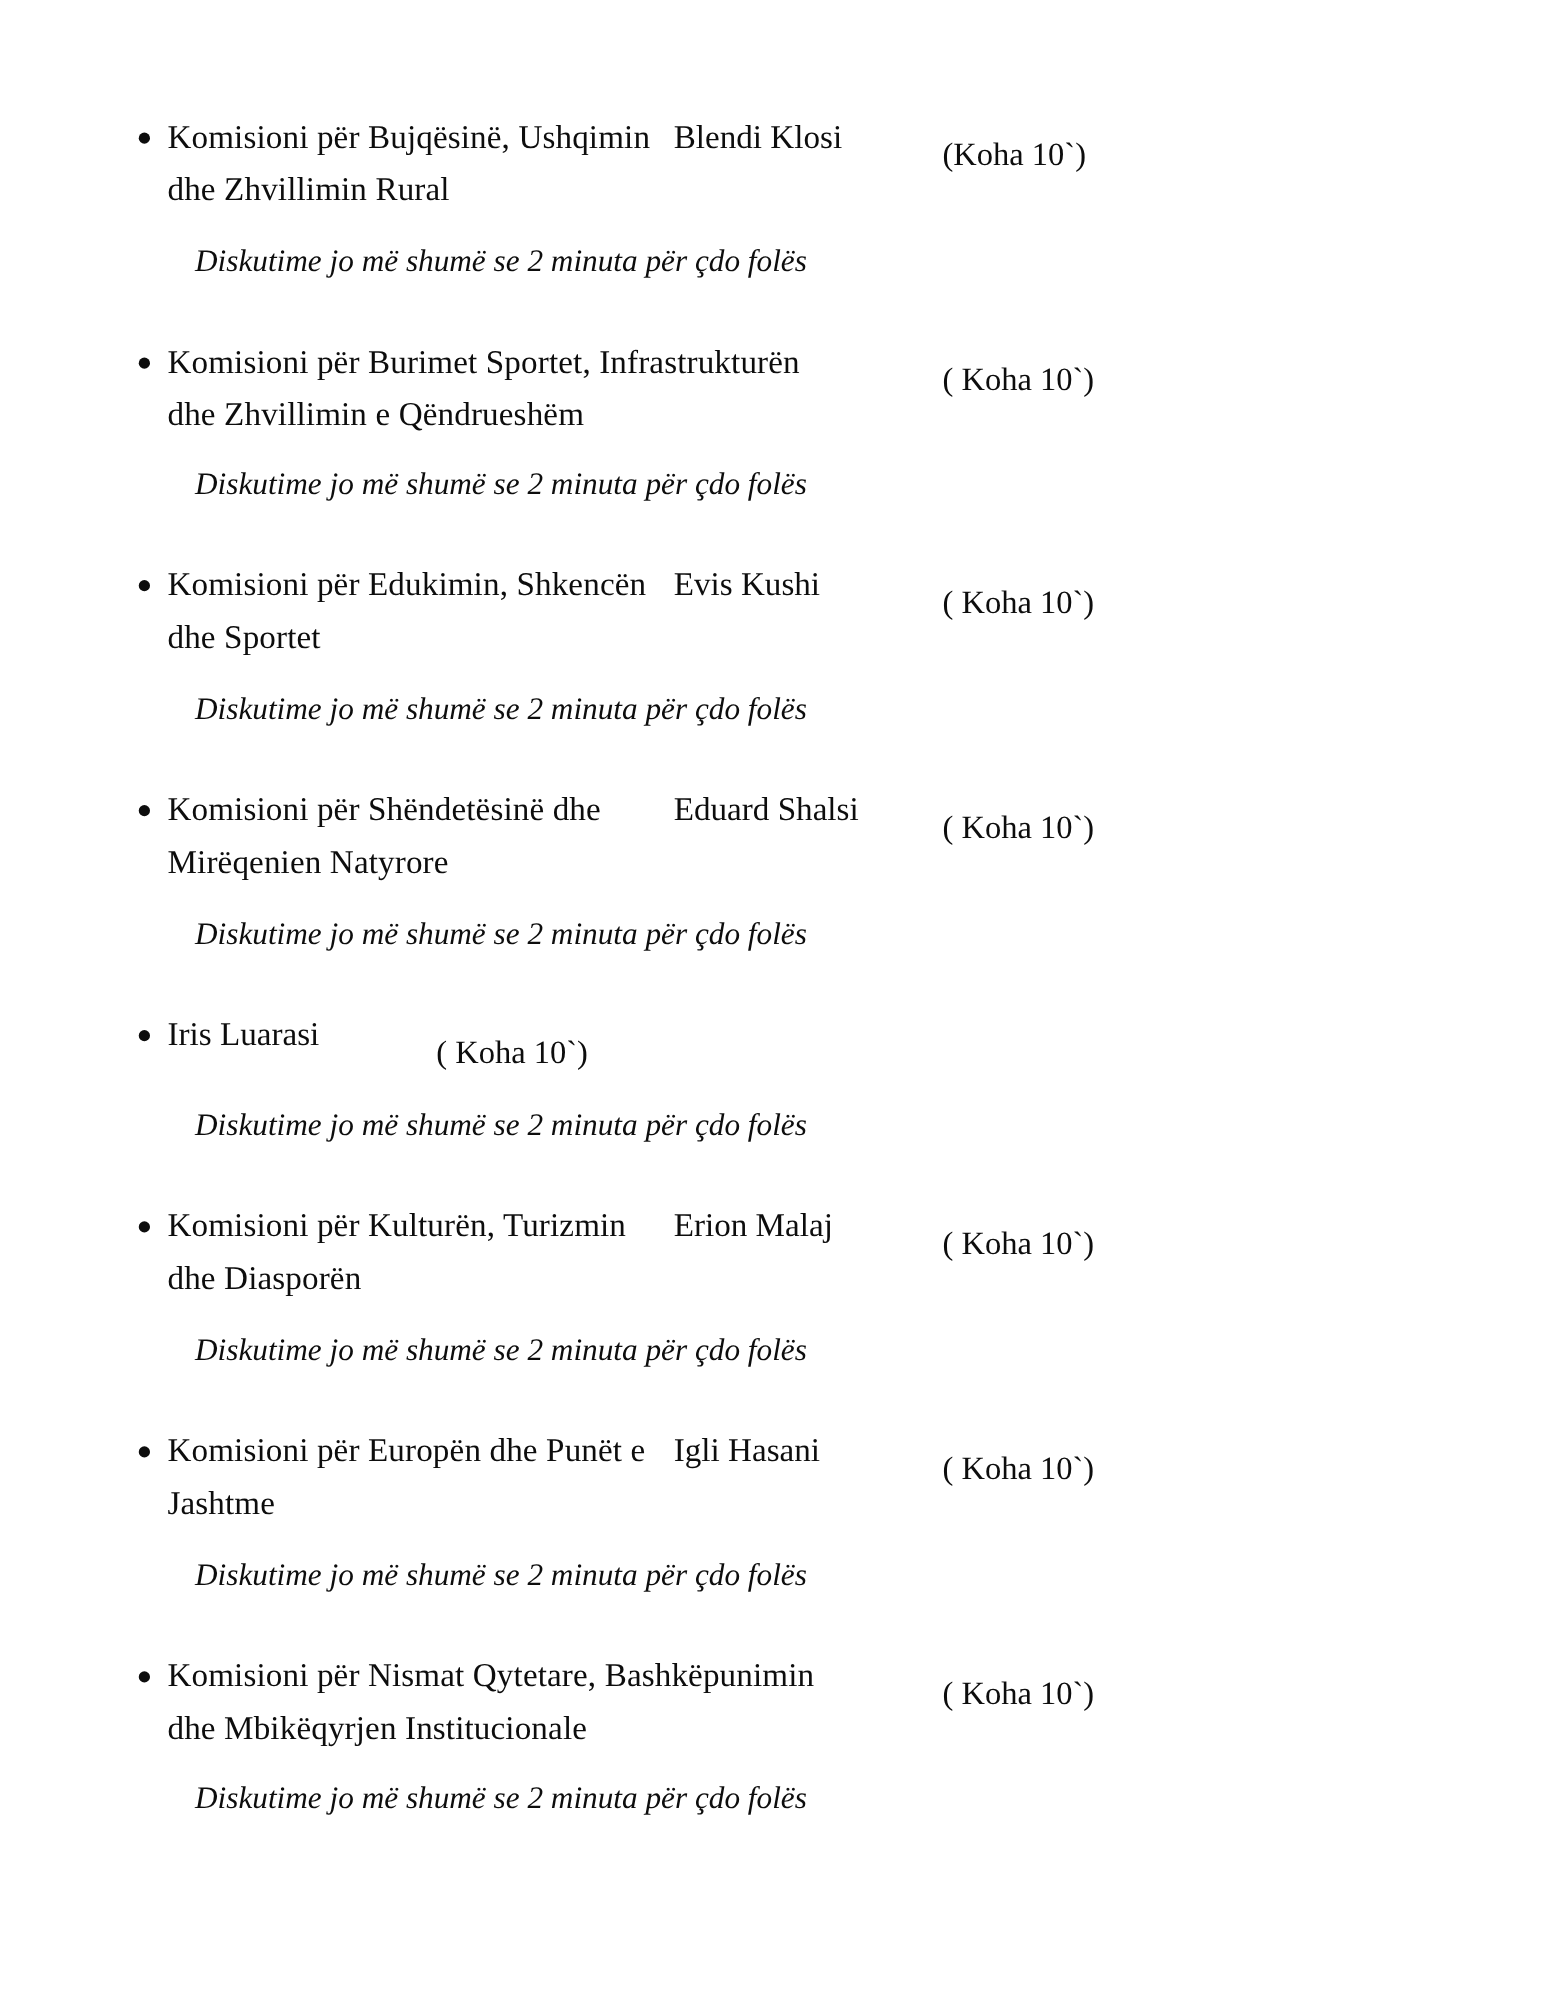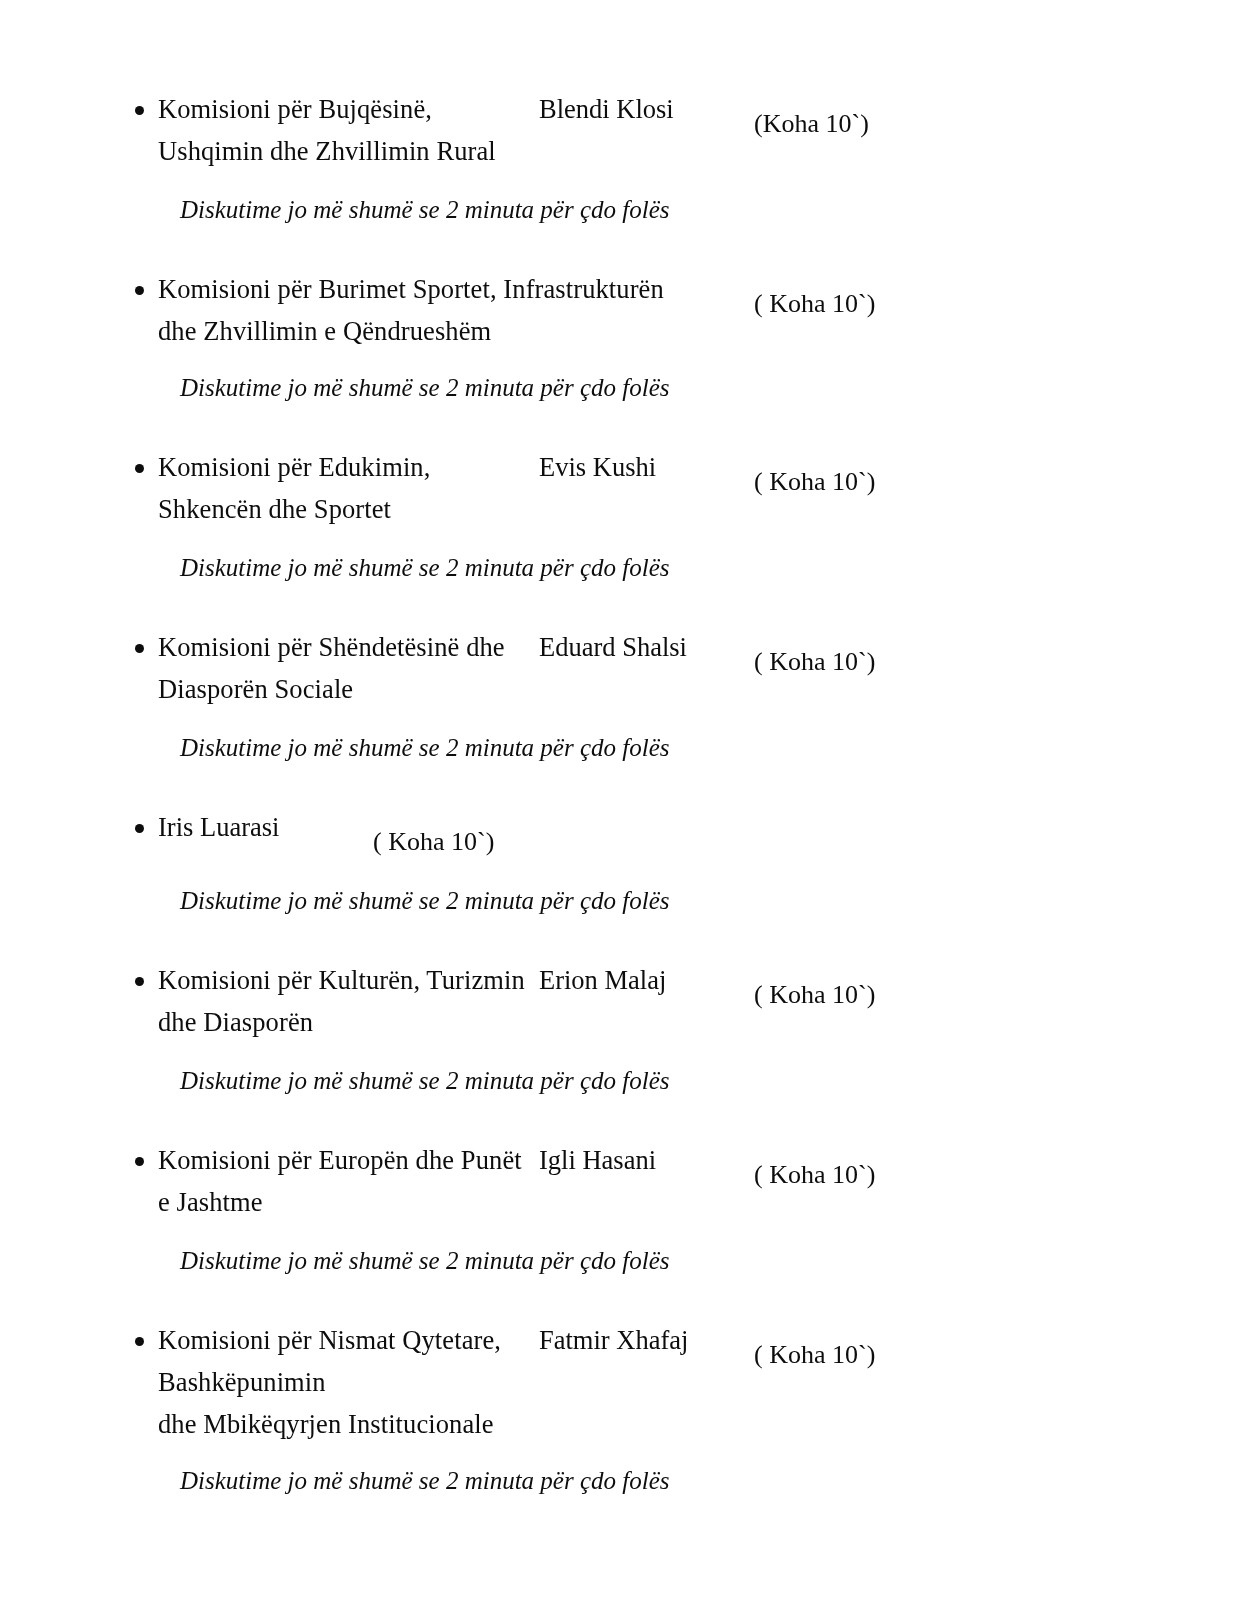--- a/index.html
+++ b/index.html
@@ -12,21 +12,21 @@
     min-height: 1600px;
     font-family: "Liberation Serif", "DejaVu Serif", serif;
     color: #0d0d0d;
     -webkit-font-smoothing: antialiased;
   }
   .page {
     position: relative;
     width: 984px;
     min-height: 1600px;
     box-sizing: border-box;
-    padding: 88px 80px 60px 120px;
+    padding: 88px 80px 60px 96px;
   }
   .item {
     position: relative;
     margin-bottom: 38px;
   }
   .item-row {
     display: flex;
     align-items: flex-start;
   }
   .bullet {
@@ -123,21 +123,21 @@
       <div class="name">Evis Kushi</div>
       <div class="time">( Koha 10`)</div>
     </div>
     <div class="note">Diskutime jo më shumë se 2 minuta për çdo folës</div>
   </div>
 
   <div class="item">
     <div class="item-row">
       <div class="bullet"><span></span></div>
       <div class="title-col">
-        <div class="title">Komisioni për Shëndetësinë dhe Diasporën Sociale</div>
+        <div class="title">Komisioni për Shëndetësinë dhe Mirëqenien Natyrore</div>
       </div>
       <div class="name">Eduard Shalsi</div>
       <div class="time">( Koha 10`)</div>
     </div>
     <div class="note">Diskutime jo më shumë se 2 minuta për çdo folës</div>
   </div>
 
   <div class="item">
     <div class="item-row">
       <div class="bullet"><span></span></div>
@@ -171,19 +171,18 @@
     <div class="note">Diskutime jo më shumë se 2 minuta për çdo folës</div>
   </div>
 
   <div class="item two-line">
     <div class="item-row">
       <div class="bullet"><span></span></div>
       <div class="title-col">
         <div class="title">Komisioni për Nismat Qytetare, Bashkëpunimin
 dhe Mbikëqyrjen Institucionale</div>
       </div>
-      <div class="name">Fatmir Xhafaj</div>
       <div class="time">( Koha 10`)</div>
     </div>
     <div class="note">Diskutime jo më shumë se 2 minuta për çdo folës</div>
   </div>
 
 </div>
 
 </body></html>

